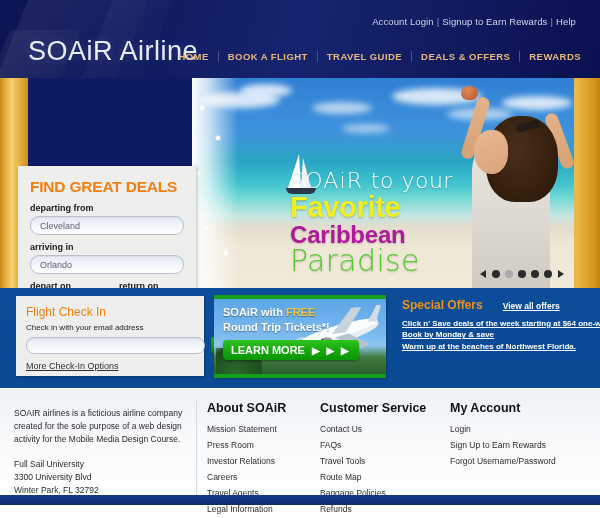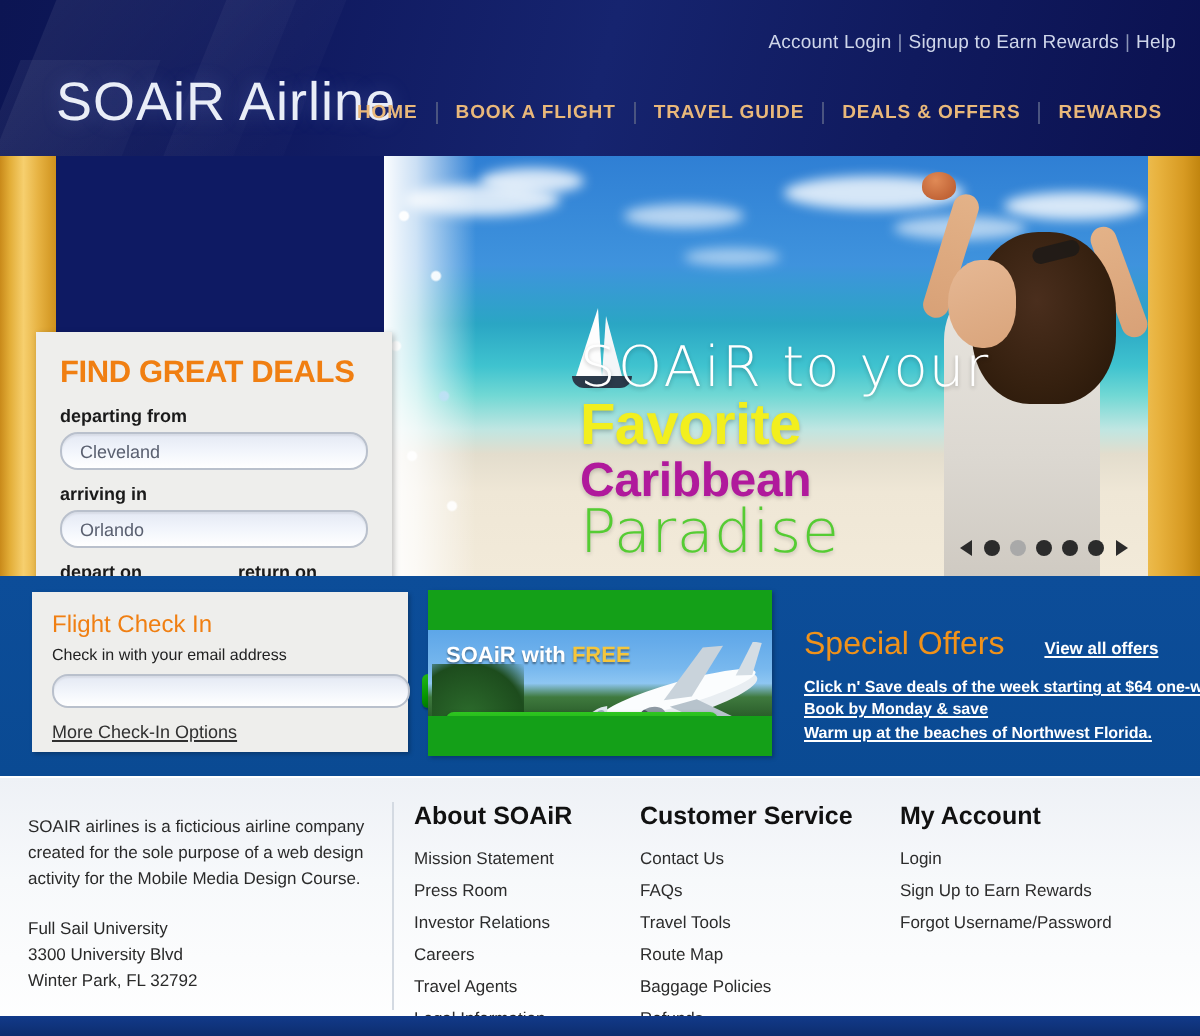--- a/index.html
+++ b/index.html
@@ -32,21 +32,21 @@
     transform: skewX(-22deg);
   }
   .header .sheen3 {
     position: absolute; top: 30px; left: -20px;
     width: 70px; height: 150px;
     background: linear-gradient(120deg, rgba(255,255,255,0.055), rgba(255,255,255,0));
     transform: skewX(-22deg);
   }
 
   .toplinks {
-    position: absolute; top: 16px; right: 12px;
+    position: absolute; top: 16px; right: 24px;
     font-size: 9.5px; color: #cfd6ea; letter-spacing: 0.1px;
     white-space: nowrap; z-index: 3; margin-left: 36px;
   }
   .toplinks a { color: #cfd6ea; text-decoration: none; }
   .toplinks .sep { color: #8b95b8; padding: 0 3px; }
 
   .logo {
     position: absolute; left: 28px; top: 36px;
     font-size: 27px; font-weight: 300; letter-spacing: 0.5px;
     color: #e9edf7; z-index: 3; white-space: nowrap;
@@ -154,21 +154,21 @@
   }
   .sunglasses {
     position: absolute; right: 34px; top: 44px; width: 24px; height: 8px;
     background: #1d1a18; border-radius: 6px; transform: rotate(-14deg); opacity:.85;
   }
 
   .herotext {
     position: absolute; left: 98px; top: 92px; z-height: 6; z-index: 6;
     line-height: 1.0; white-space: nowrap;
   }
-  .ht-l1 { font-size: 28px; color: #ffffff; font-weight: 300;
+  .ht-l1 { font-size: 22px; color: #ffffff; font-weight: 300;
            font-family: "DejaVu Sans", sans-serif; letter-spacing: .5px;
            text-shadow: 0 1px 2px rgba(0,0,0,.22); }
   .ht-l1 .brand { letter-spacing: 1.2px; }
   .ht-l2 { font-size: 29px; font-weight: bold; color: #f2ef1e; margin-top: 1px;
            letter-spacing: -0.3px; text-shadow: 0 1px 2px rgba(0,0,0,.25); }
   .ht-l3 { font-size: 24px; font-weight: bold; color: #b0199c; margin-top: 1px;
            letter-spacing: -0.2px; text-shadow: 0 1px 2px rgba(0,0,0,.2); }
   .ht-l4 { font-size: 30px; color: #55cc33; font-weight: 300; margin-top: -1px;
            font-family: "DejaVu Sans", sans-serif; letter-spacing: .3px;
            text-shadow: 0 1px 2px rgba(0,0,0,.2); }
@@ -231,21 +231,21 @@
     border-radius: 3px; color: #fff; font-size: 9px; font-weight: bold;
     display: flex; align-items: center; box-shadow: 0 1px 1px rgba(0,0,0,.3);
   }
   .ci-more {
     font-size: 9px; color: #303030; text-decoration: underline;
     padding: 7px 0 11px 10px; display: inline-block; text-align: right;
   }
 
   .promo {
     position: absolute; left: 214px; top: 7px; width: 172px; height: 83px;
-    background: #14a018; padding: 20px 0;
+    background: #14a018; padding: 4px 0;
     box-shadow: 1px 1px 2px rgba(0,0,0,.25);
   }
   .promo-inner {
     position: relative; width: 100%; height: 100%; overflow: hidden;
     background: linear-gradient(180deg, #5da6e8 0%, #78b8ee 45%, #8ec6f2 62%, #3f7a3e 78%, #2b5e2b 100%);
   }
   .plane {
     position: absolute; right: 2px; top: 6px; width: 96px; height: 58px;
   }
   .promo-t1 {
@@ -265,32 +265,32 @@
     z-index: 3; white-space: nowrap; justify-content: space-between;
   }
   .learnbtn .arrows { margin-left: 7px; letter-spacing: 2px; font-size: 10px; }
   .palm {
     position: absolute; left: 2px; bottom: 0; width: 46px; height: 26px;
     background: radial-gradient(ellipse at 40% 100%, #2c6b2c 0%, #1d4c1d 70%, rgba(29,76,29,0) 100%);
   }
 
   .offers { position: absolute; left: 402px; top: 10px; width: 192px; }
   .of-head { display: flex; align-items: baseline; gap: 20px; }
-  .of-title { color: #f0921a; font-size: 16px; font-weight: normal; margin-top: 16px; }
+  .of-title { color: #f0921a; font-size: 12px; font-weight: bold; }
   .of-viewall { color: #ffffff; font-size: 8.5px; text-decoration: underline; font-weight: bold; }
   .of-line {
     color: #ffffff; font-size: 8px; font-weight: bold;
     text-decoration: underline; display: block; margin-top: 7px; white-space: nowrap;
   }
   .of-line.tight { margin-top: 2px; }
   .of-line.gap { margin-top: 3px; }
 
   
   .footer {
-    position: relative; height: 130px;
+    position: relative; height: 117px;
     background: linear-gradient(180deg, #eef1f6 0%, #f7f9fb 40%, #ffffff 100%);
     border-top: 1px solid #ffffff;
   }
   .f-about {
     position: absolute; left: 14px; top: 18px; width: 178px;
     font-size: 8.5px; color: #2a2a2a; line-height: 1.55;
   }
   .f-about .addr { margin-top: 11px; }
   .f-divider {
     position: absolute; left: 196px; top: 12px; width: 1px; height: 104px;
@@ -429,20 +429,21 @@
             <path d="M14 30 Q6 30 4 27 Q8 22 16 23 Z" fill="#dfe6ec"></path>
             <path d="M44 28 L70 8 L80 10 L58 30 Z" fill="#c9d3db"></path>
             <path d="M46 32 L68 50 L78 48 L60 32 Z" fill="#b7c3cc"></path>
             <path d="M82 26 L95 12 L99 14 L90 28 Z" fill="#d4dde4"></path>
             <ellipse cx="36" cy="34" rx="7" ry="4.5" fill="#8e9aa3"></ellipse>
             <ellipse cx="33" cy="34" rx="2.2" ry="4" fill="#4a555d"></ellipse>
             <circle cx="12" cy="26" r="2" fill="#9fb0bd"></circle>
           </g>
         </svg>
         <div class="promo-t1"><span>SOAiR with </span><span class="free">FREE</span></div>
+        <div class="promo-t2">Round Trip Tickets*!</div>
         <div class="learnbtn">
           <span>LEARN MORE</span>
           <span class="arrows">▶ ▶ ▶</span>
         </div>
       </div>
     </div>
 
     <div class="offers">
       <div class="of-head">
         <span class="of-title">Special Offers</span>

